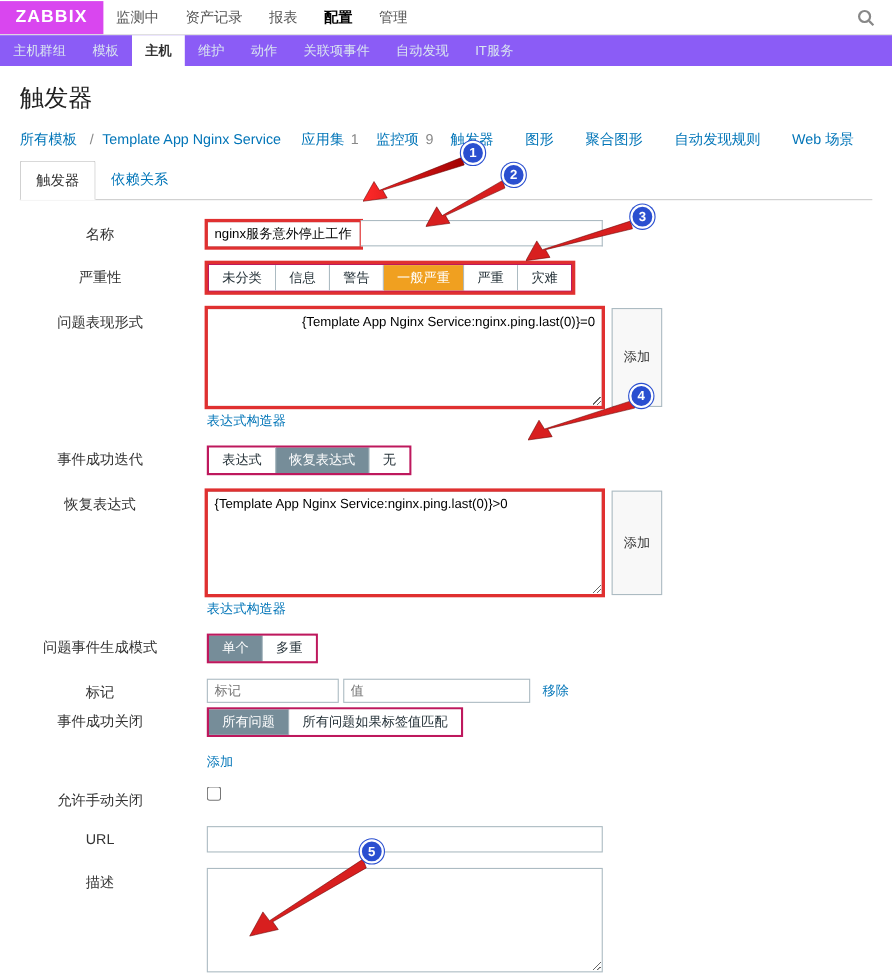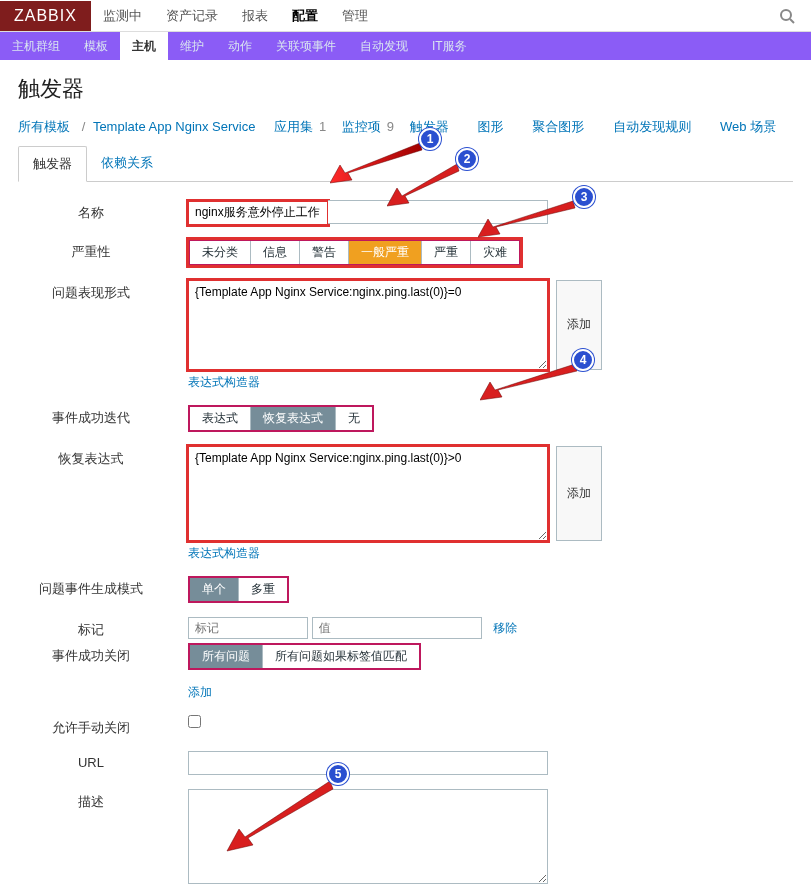--- a/index.html
+++ b/index.html
@@ -1,18 +1,18 @@
 <!DOCTYPE html>
 <html><head>
 <meta charset="utf-8">
 <style>
 * { box-sizing: border-box; margin: 0; padding: 0; }
 body { font-family: Arial, "Microsoft YaHei", sans-serif; font-size: 13px; color: #1f2c33; background: #fff; width: 811px; }
 .header { background: #fff; display: flex; align-items: center; height: 32px; border-bottom: 1px solid #ddd; }
-.logo { background: #7f1d1d; color: #fff; font-weight: normal; padding: 6px 14px; font-size: 16px; letter-spacing: 1px; }
+.logo { background: #d946ef; color: #fff; font-weight: bold; padding: 6px 14px; font-size: 16px; letter-spacing: 1px; }
 .topnav { display: flex; }
 .topnav a { padding: 8px 12px; color: #555; text-decoration: none; font-size: 13px; }
 .topnav a.active { color: #000; font-weight: bold; }
 .search-icon { margin-left: auto; width: 28px; height: 28px; margin-right: 10px; color: #888; display:flex;align-items:center;justify-content:center; }
 .subnav { background: #8b5cf6; display: flex; height: 28px; text-align: right; }
 .subnav a { padding: 6px 12px; color: #d9e5f0; text-decoration: none; font-size: 12px; }
 .subnav a.active { background: #fff; color: #333; font-weight: bold; }
 .page-title { font-size: 22px; padding: 14px 18px; color: #222; }
 .breadcrumb { padding: 0 18px 10px; font-size: 13px; }
 .breadcrumb a { color: #0275b8; text-decoration: none; margin-right: 4px; }
@@ -21,21 +21,21 @@
 .tabs { display: flex; border-bottom: 1px solid #ccc; margin: 0 18px; }
 .tabs a { padding: 8px 14px; color: #0275b8; text-decoration: none; font-size: 13px; }
 .tabs a.active { border: 1px solid #ccc; border-bottom: 1px solid #fff; margin-bottom: -1px; background: #fff; color: #333; border-radius: 2px 2px 0 0; }
 .form { padding: 18px 18px 30px; }
 .form-row { display: flex; margin-bottom: 14px; align-items: flex-start; }
 .form-row.tight { margin-bottom: 4px; }
 .form-label { width: 170px; text-align: center; padding-right: 24px; padding-top: 4px; font-size: 13px; color: #333; }
 .form-field { flex: 0 0 auto; }
 input[type=text].txt { width: 360px; height: 24px; border: 1px solid #acbbc2; padding: 2px 6px; font-size: 12px; }
 textarea.ta { width: 360px; border: 1px solid #acbbc2; padding: 4px 6px; font-size: 12px; font-family: inherit; resize: both; }
-.ta1 { height: 90px; }
+.ta1 { height: 90px; text-align: right; }
 .ta2 { height: 95px; }
 .ta3 { height: 95px; }
 .btn { display: inline-block; border: 1px solid #acbbc2; background: #f8f8f8; padding: 3px 10px; font-size: 12px; color: #333; cursor: pointer; vertical-align: top; }
 .seg { display: flex; border: 2px solid #be185d; width: fit-content; }
 .seg div { padding: 3px 12px; font-size: 12px; background: #fff; border-right: 1px solid #acbbc2; cursor: pointer; }
 .seg div:last-child { border-right: none; }
 .seg div.sel { background: #768d99; color: #fff; }
 .seg div.orange { background: #f0a020; color: #fff; }
 .link { color: #0275b8; text-decoration: none; font-size: 12px; cursor: pointer; }
 .tag-input { width: 120px; height: 22px; border: 1px solid #acbbc2; padding: 2px 6px; font-size: 12px; }

